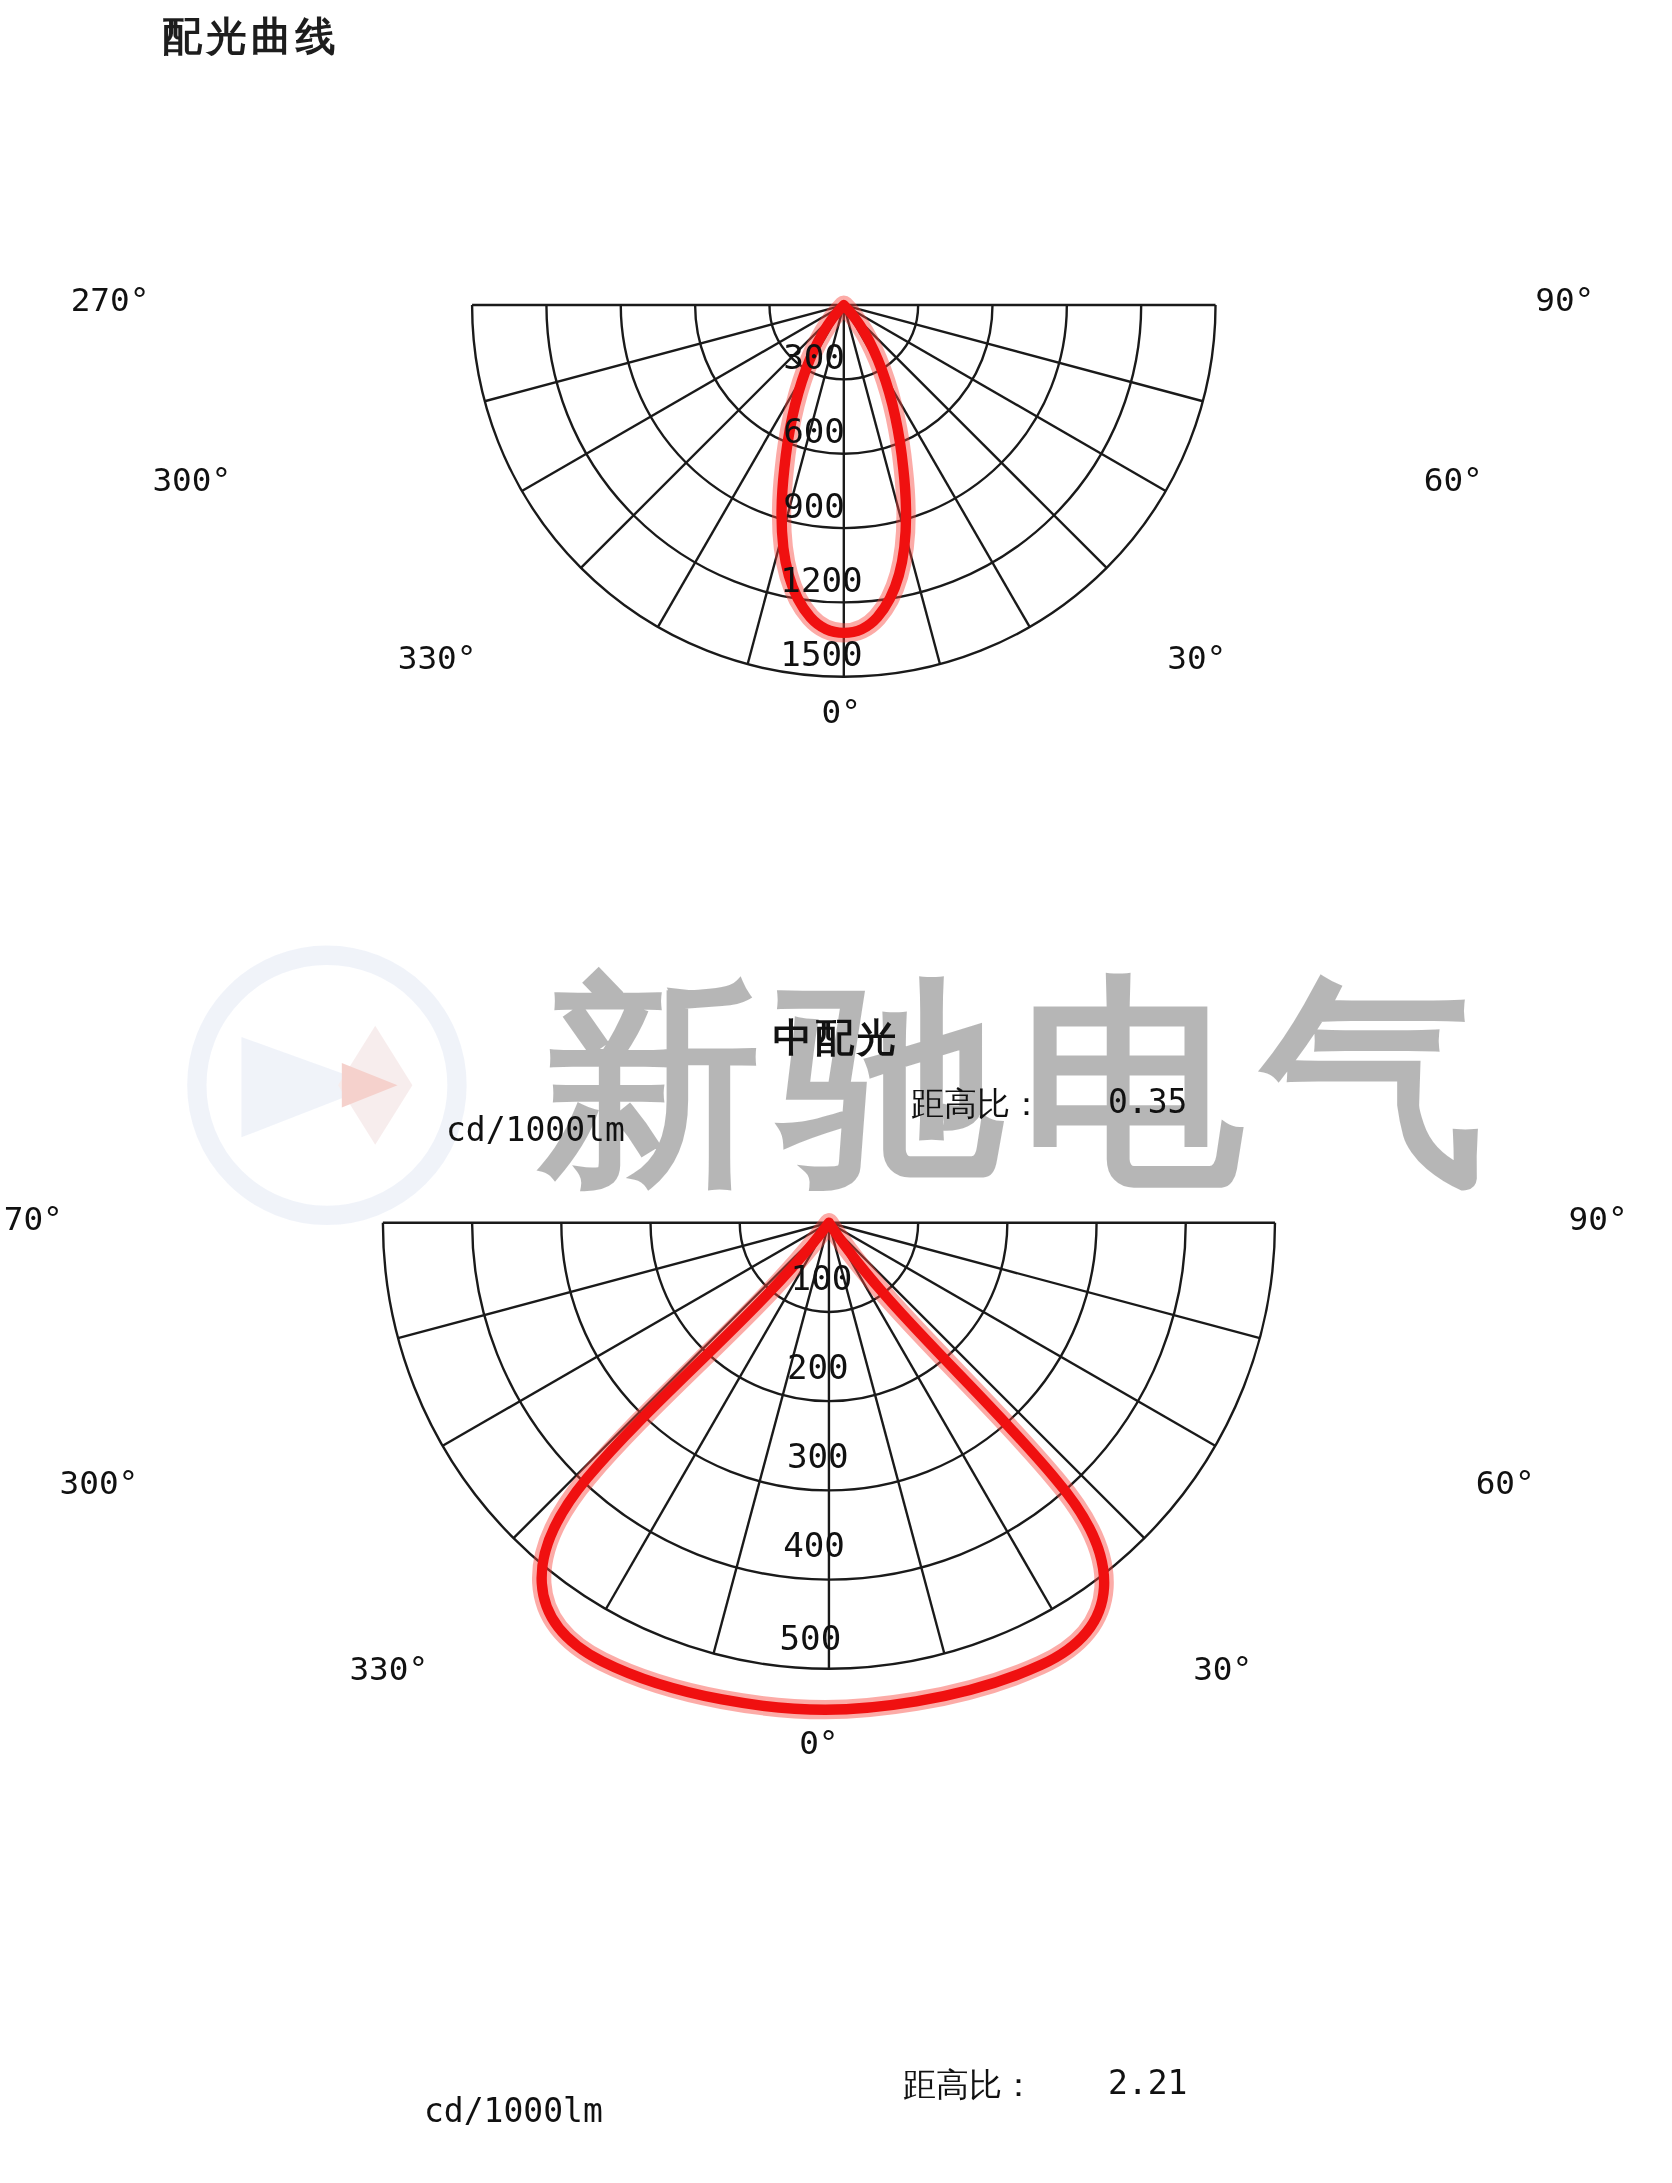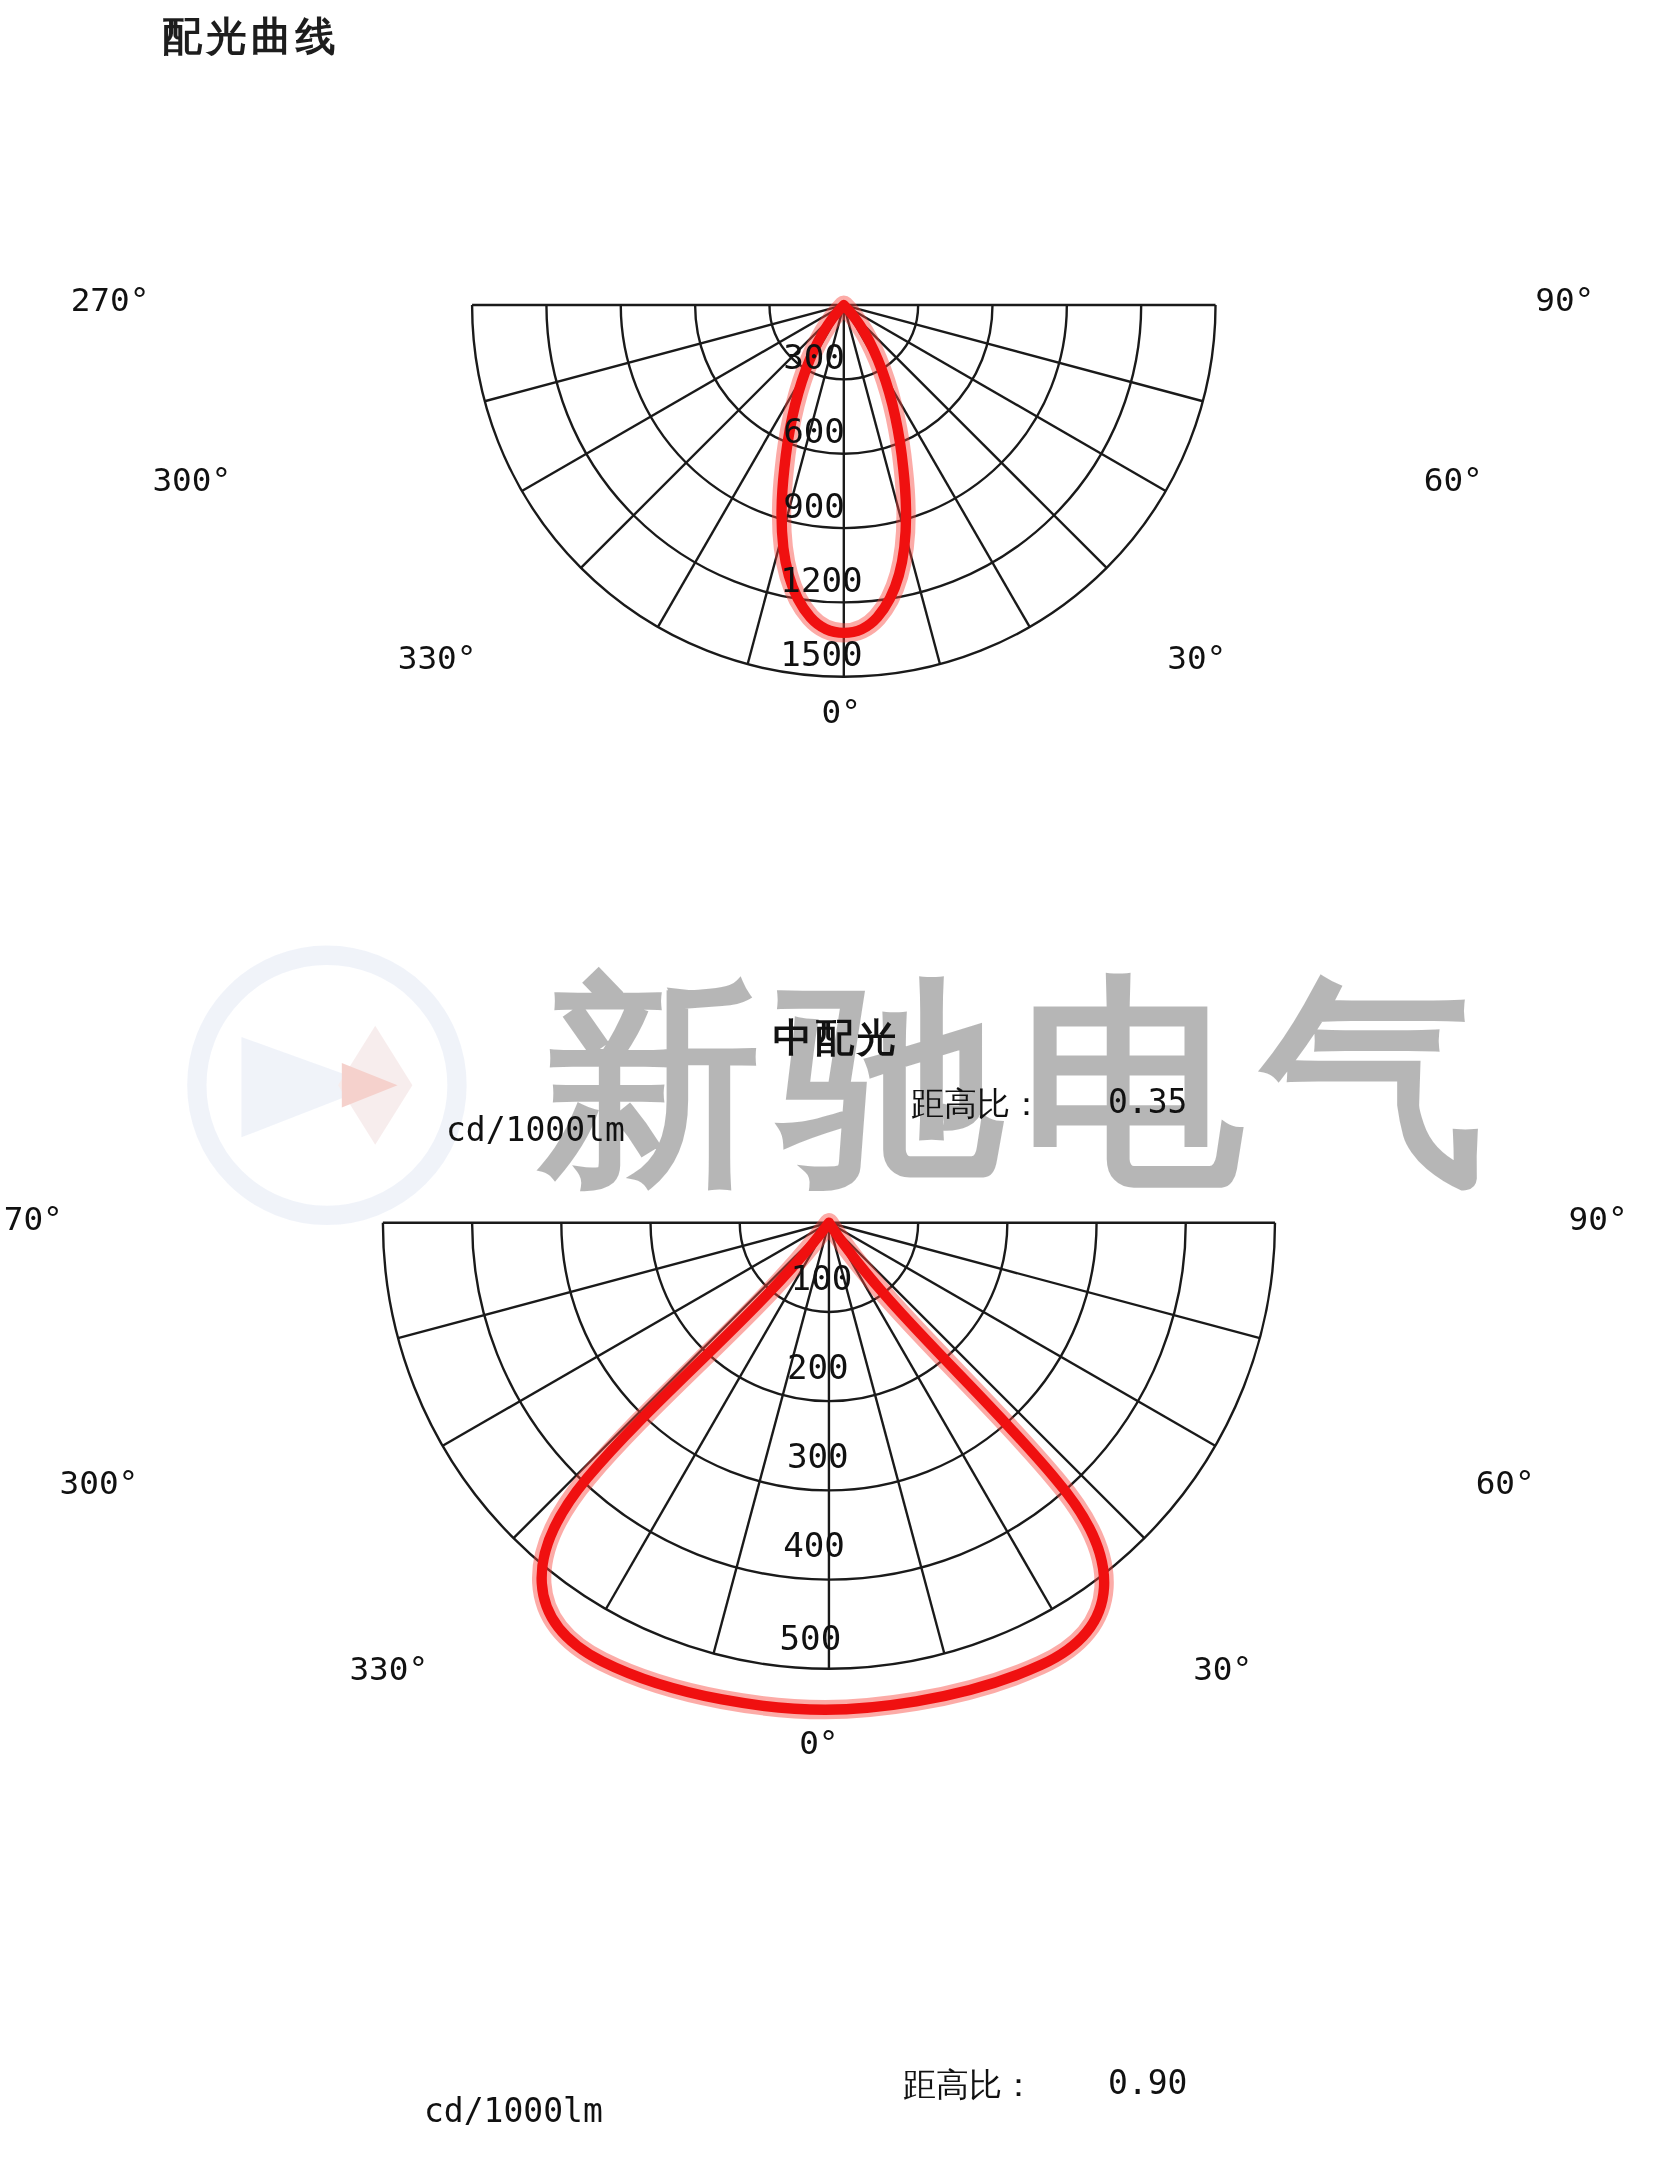--- a/index.html
+++ b/index.html
@@ -227,16 +227,16 @@
     <text class="val-label" x="1105" y="165" text-anchor="middle">100</text>
     <text class="val-label" x="1100" y="285" text-anchor="middle">200</text>
     <text class="val-label" x="1100" y="405" text-anchor="middle">300</text>
     <text class="val-label" x="1095" y="525" text-anchor="middle">400</text>
     <text class="val-label" x="1090" y="650" text-anchor="middle">500</text>
   </svg>
 
   <div class="caption-row" id="wide-caption-row">
     <span class="unit" style="left:424px;">cd/1000lm</span>
     <span class="ratio" style="left:903px;">距高比：</span>
-    <span class="ratio-val" style="left:1108px;">0.90</span>
+    <span class="ratio-val" style="left:1108px;">2.21</span>
   </div>
 </div>
 
 
 </body></html>

